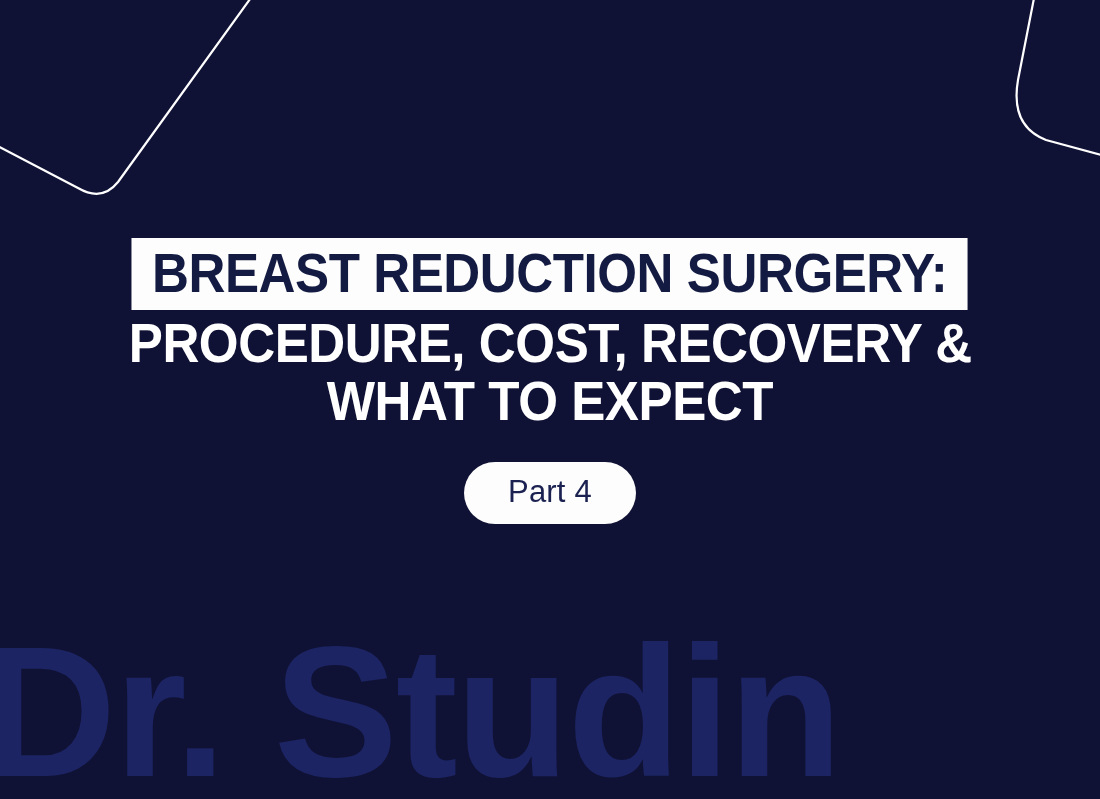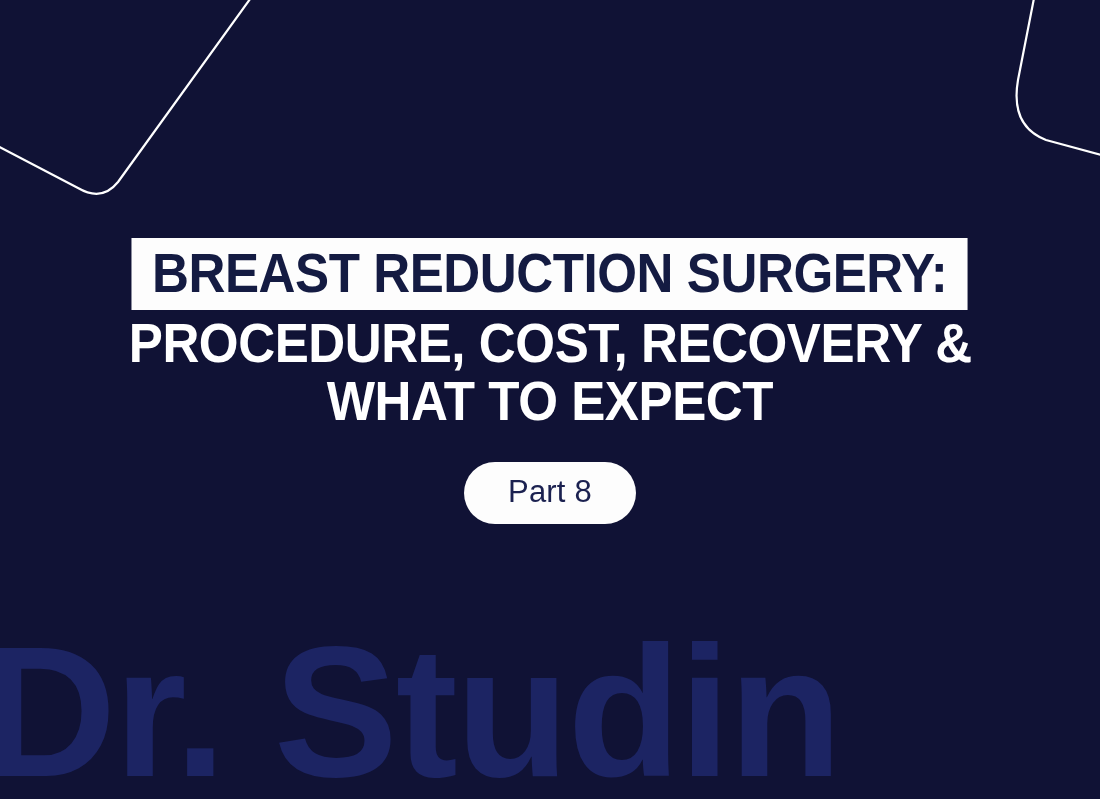--- a/index.html
+++ b/index.html
@@ -132,16 +132,16 @@
   <div class="watermark">Dr. Studin</div>
 
   <div class="content">
 
     <div class="title-block">
       <div class="title-line highlight">Breast Reduction Surgery:</div>
       <div class="title-line plain">Procedure, Cost, Recovery &amp;</div>
       <div class="title-line plain">What To Expect</div>
     </div>
 
-    <div class="pill">Part 8</div>
+    <div class="pill">Part 4</div>
 
   </div>
 </div>
 
 </body></html>

